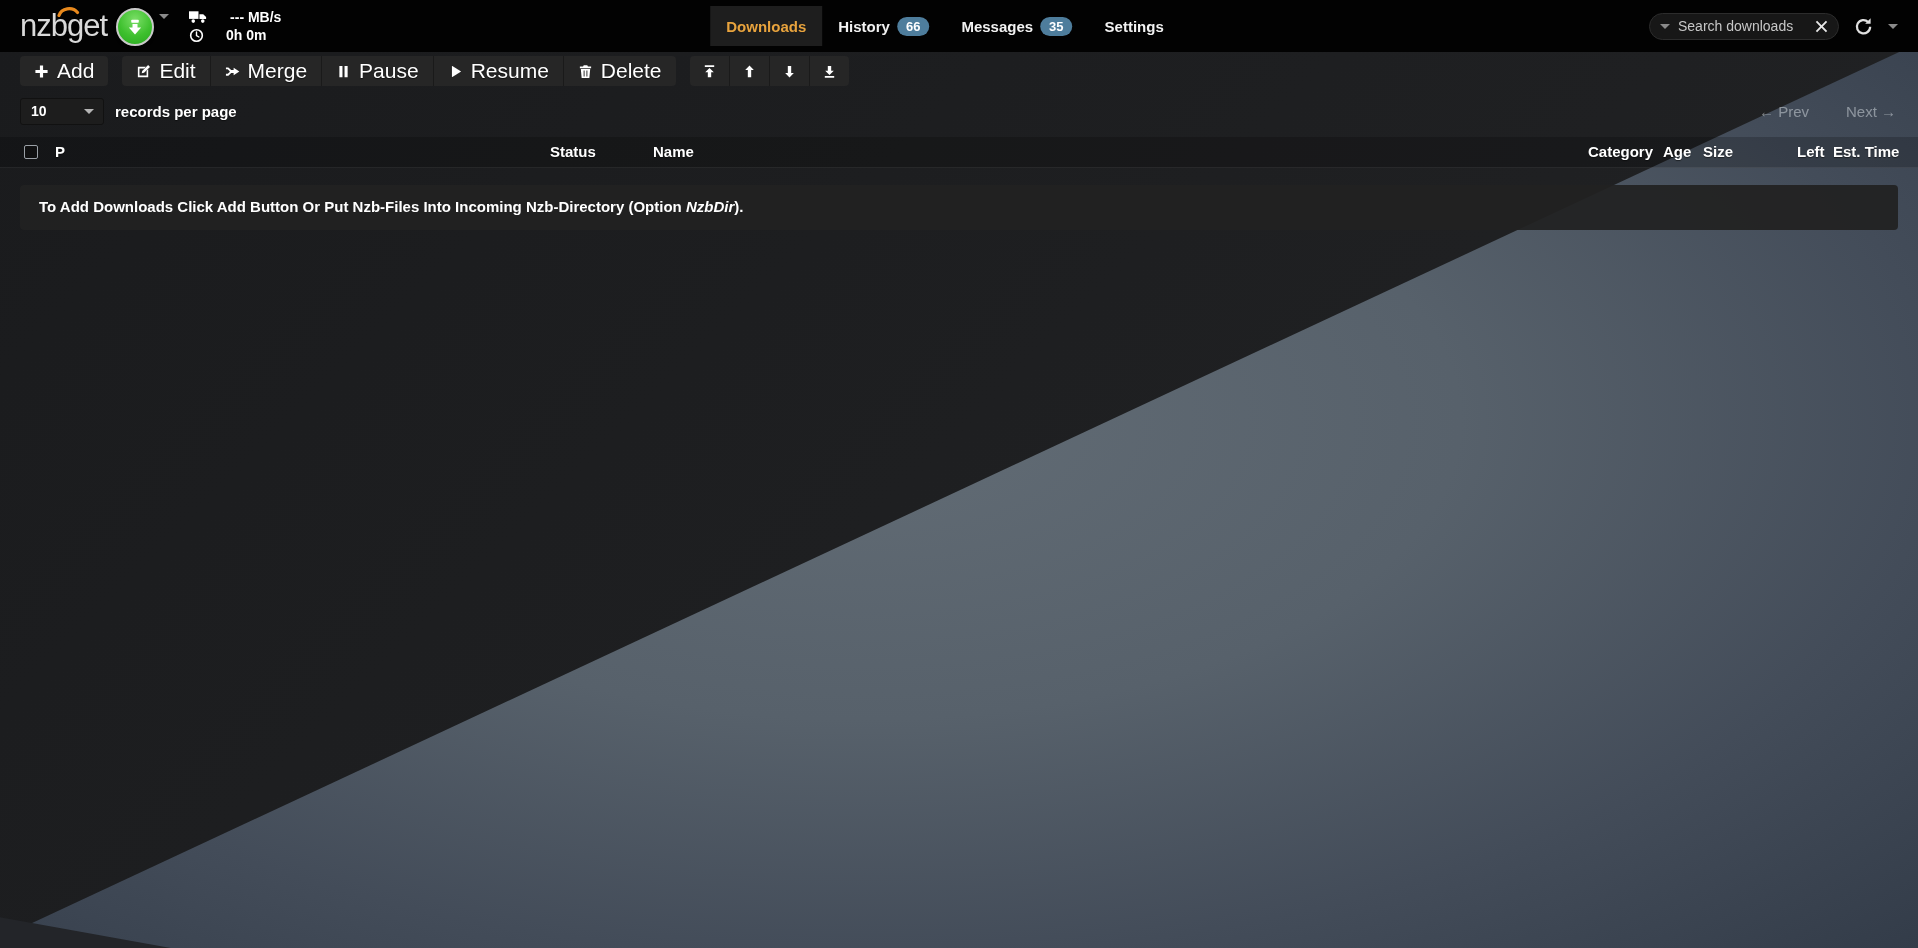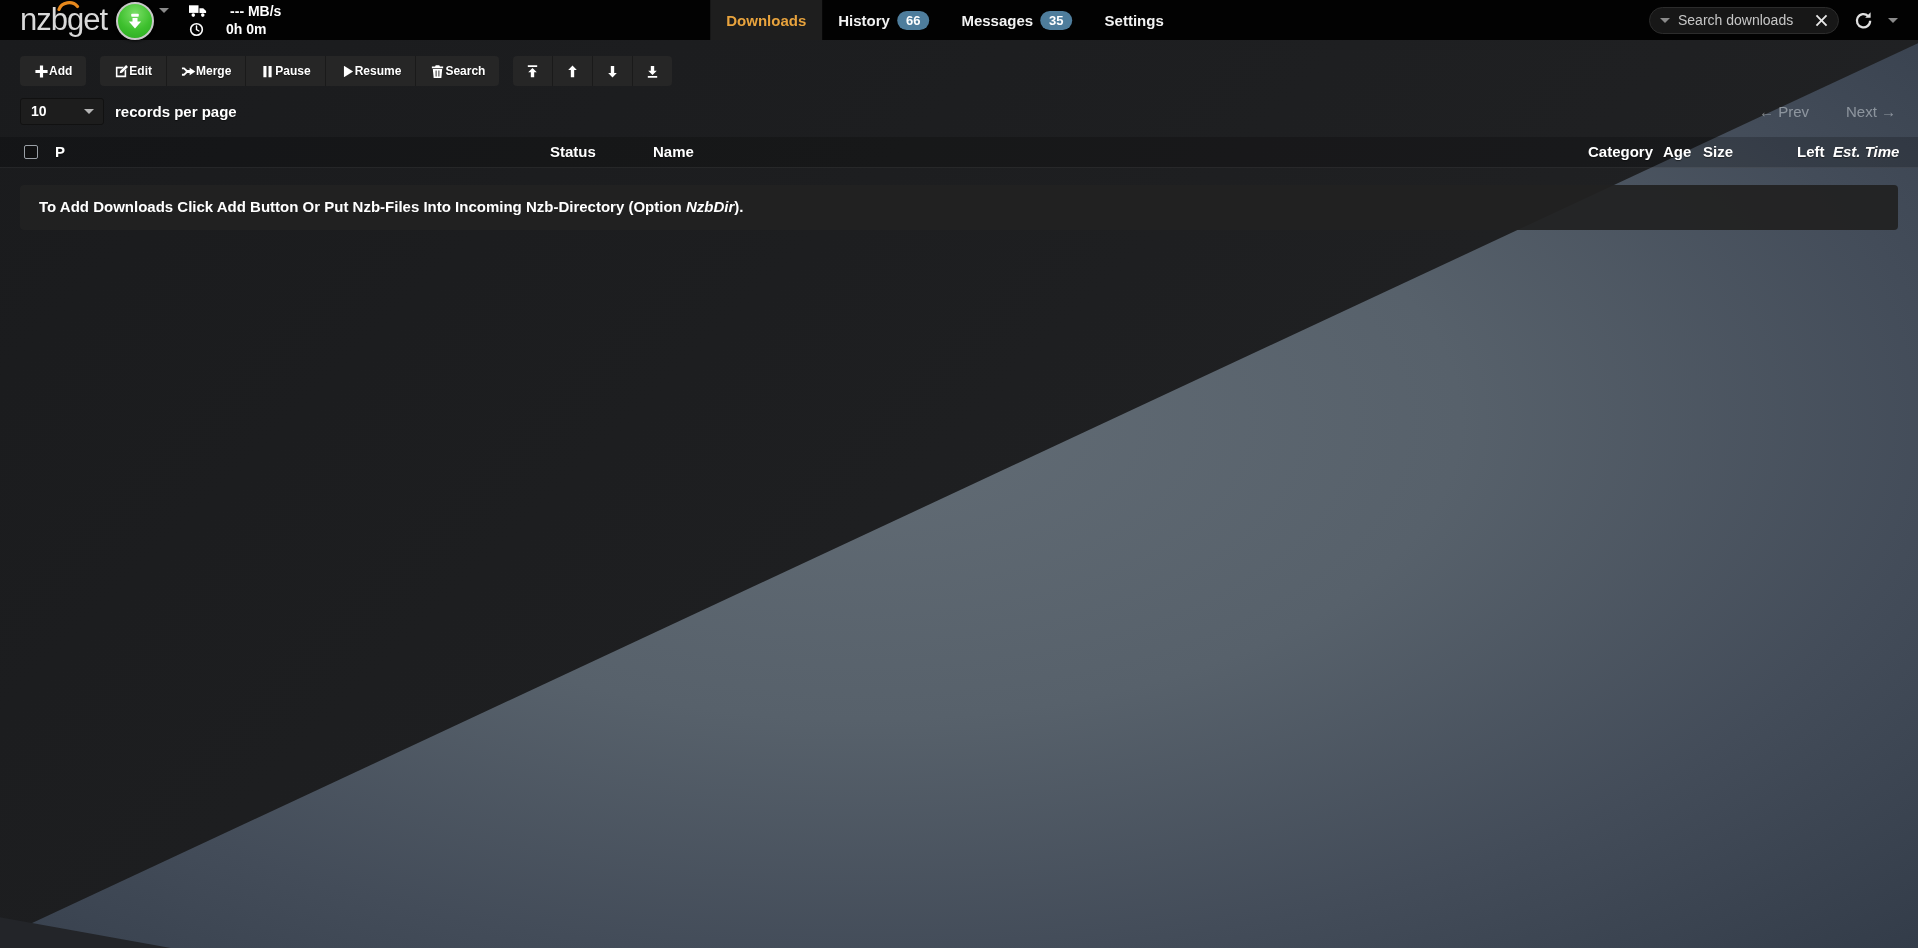--- a/index.html
+++ b/index.html
@@ -5,21 +5,21 @@
   * { margin:0; padding:0; box-sizing:border-box; }
   html,body { width:1918px; height:948px; overflow:hidden; }
   body {
     font-family:"Liberation Sans","DejaVu Sans",sans-serif;
     background:#000; color:#fff;
     -webkit-font-smoothing:antialiased;
   }
 
   
   .navbar {
-    position:absolute; top:0; left:0; right:0; height:40px;
+    position:absolute; top:0; left:0; right:0; height:52px;
     background:#020202; display:flex; align-items:center;
     padding:0 20px; z-index:10;
   }
   .logo-group { display:flex; align-items:center; }
   .logo {
     position:relative; font-size:31px; color:#d9d9d9; letter-spacing:-1px;
     line-height:40px; font-weight:400;
   }
   .logo-arc { position:absolute; top:-2px; left:37px; }
   .logo-play {
@@ -85,22 +85,22 @@
     content:""; position:absolute; inset:0; z-index:1;
     background:#232529;
     clip-path:polygon(0 96.6%, 8.9% 100%, 0 100%);
   }
   .ui-layer { position:absolute; inset:0; z-index:2; }
 
   
   .toolbar { position:absolute; top:16px; left:20px; display:flex; gap:14px; }
   .btn-group { display:flex; border-radius:4px; overflow:hidden; }
   .tbtn {
-    display:flex; align-items:center; height:30px; padding:0 14px;
-    background:#262626; color:#fff; font-size:12px; font-weight:700;
+    display:flex; align-items:center; gap:8px; height:30px; padding:0 14px;
+    background:#262626; color:#fff; font-size:21px; font-weight:400;
     border:none; cursor:pointer; font-family:inherit;
     text-shadow:0 1px 1px rgba(0,0,0,.6);
   }
   .btn-group .tbtn + .tbtn { border-left:1px solid #1a1a1a; }
   .tbtn svg { width:15px; height:15px; fill:#fff; flex:none; }
   .tbtn.icon-only { padding:0 12px; }
 
   
   .records-row { position:absolute; top:57px; left:20px; right:22px; height:28px; display:flex; align-items:center; }
   .select-box {
@@ -125,21 +125,21 @@
     border:1px solid #9aa0a6; border-radius:2px; background:rgba(10,10,10,.4);
     cursor:pointer;
   }
   .th-p        { left:55px;  }
   .th-status   { left:550px; }
   .th-name     { left:653px; }
   .th-category { left:1588px;}
   .th-age      { left:1663px;}
   .th-size     { left:1703px;}
   .th-left     { left:1797px;}
-  .th-esttime  { left:1833px;font-style:italic;}
+  .th-esttime  { left:1833px;}
 
   
   .empty-panel {
     position:absolute; top:145px; left:20px; right:20px;
     background:rgba(33,33,33,.93); border-radius:4px;
     padding:13px 19px 15px;
   }
   .empty-title { font-size:15px; font-weight:700; color:#fff; margin-bottom:12px; }
   .empty-line  { font-size:15px; font-weight:700; color:#fff; }
   .empty-line i { font-style:italic; }
@@ -258,21 +258,21 @@
           <svg viewBox="0 0 16 16">
             <path d="M4.2 1.8 14 8 4.2 14.2z"></path>
           </svg>
           <span>Resume</span>
         </button>
         <button class="tbtn">
           <svg viewBox="0 0 16 16">
             <path d="M6.1 1.2h3.8l.7 1.4H14v1.8H2V2.6h3.4z"></path>
             <path d="M3 5.4h10l-.9 9.6H3.9zM6 7v6.4h1V7zm3 0v6.4h1V7z" fill-rule="evenodd"></path>
           </svg>
-          <span>Search</span>
+          <span>Delete</span>
         </button>
       </div>
 
       <div class="btn-group">
         <button class="tbtn icon-only">
           <svg viewBox="0 0 16 16">
             <path d="M3 1.4h10v1.8H3z"></path>
               <path d="M8 4.2l4.6 4.6H9.8V14H6.2V8.8H3.4z"></path>
           </svg>
         </button>

